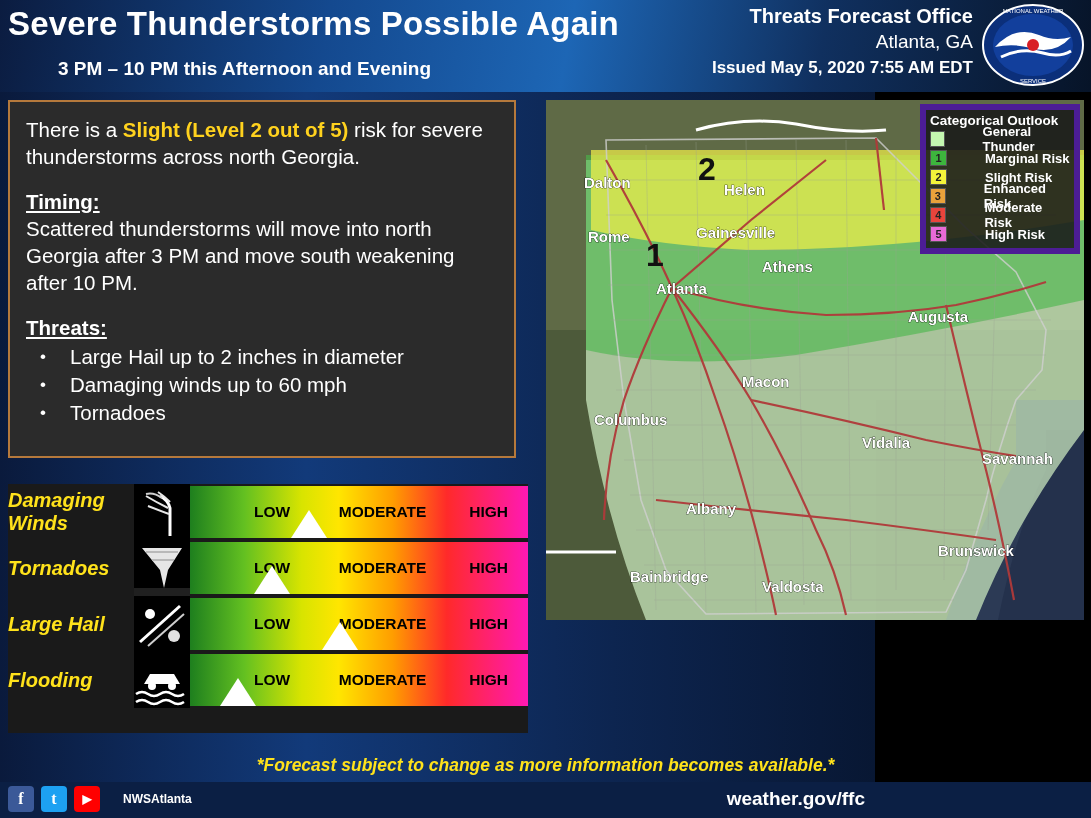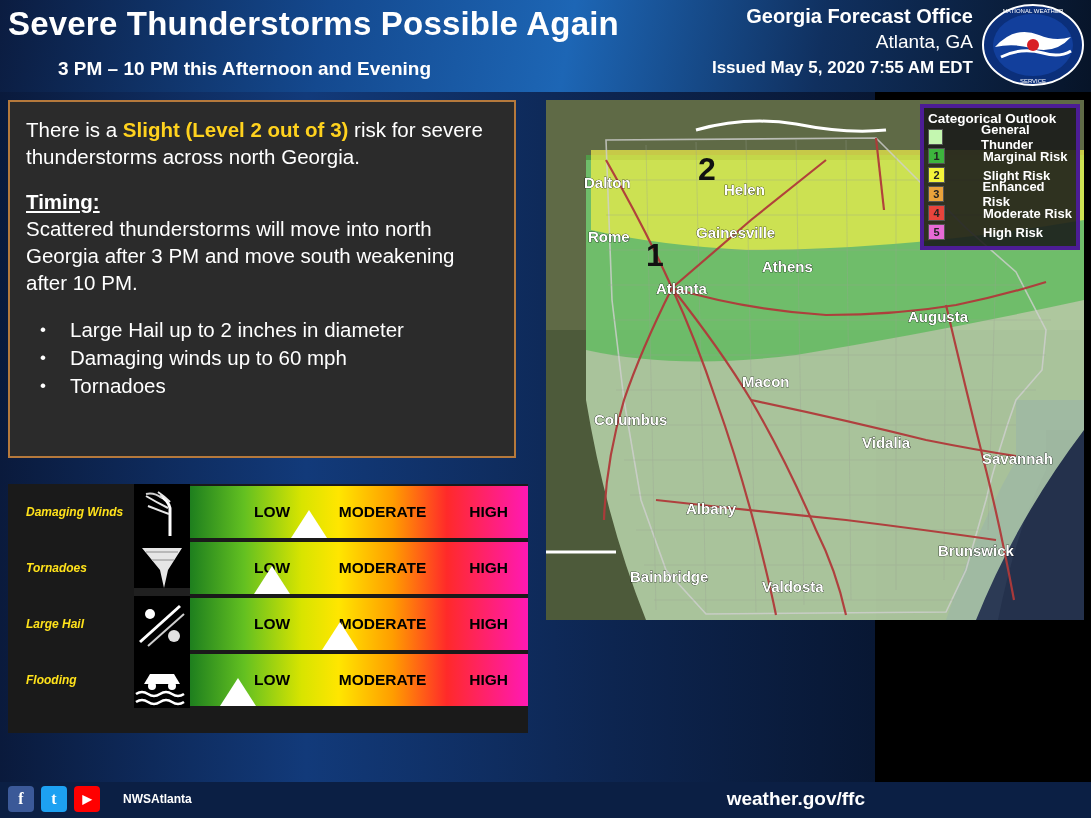--- a/index.html
+++ b/index.html
@@ -24,35 +24,35 @@
   .hl{color:#ffd21e;font-weight:bold;}
   .uline{text-decoration:underline;font-weight:bold;}
   .gap{height:18px;}
   .bullets{margin:2px 0 0 0;padding:0;list-style:none;}
   .bullets li{font-size:20.5px;line-height:28px;position:relative;padding-left:44px;}
   .bullets li:before{content:"\2022";position:absolute;left:14px;top:0;font-size:17px;}
 
   
   #gauges{position:absolute;left:8px;top:484px;width:520px;height:249px;background:#1a1a1a;}
   .grow{position:relative;height:56px;display:flex;align-items:center;}
-  .glabel{width:126px;color:#ffe21b;font-size:12px;font-style:italic;font-weight:bold;line-height:23px;padding-left:18px;box-sizing:border-box;}
+  .glabel{width:126px;color:#ffe21b;font-size:20px;font-style:italic;font-weight:bold;line-height:23px;padding-left:0;box-sizing:border-box;}
   .gicon{width:56px;height:56px;background:#000;position:relative;overflow:hidden;}
   .gbar{position:relative;flex:1;height:52px;
      background:linear-gradient(90deg,#1e7f1e 0%,#63c021 16%,#d8e400 33%,#ffe600 44%,#ff9d00 60%,#ff2a2a 76%,#ff19b4 100%);}
   .gbar span{position:absolute;top:50%;transform:translateY(-50%);font-size:15.5px;font-weight:bold;color:#000;}
   .g-low{left:20px;margin-left:44px;}
   .g-mod{left:44%;transform:translate(-50%,-50%);text-align:right;}
   .g-high{right:20px;}
   .marker{position:absolute;bottom:0;width:0;height:0;border-left:18px solid transparent;border-right:18px solid transparent;border-bottom:28px solid #fff;}
 
   
   #map{position:absolute;left:546px;top:100px;width:538px;height:520px;background:#6f7a53;overflow:hidden;}
   #mapcanvas{position:absolute;left:0;top:0;}
   
-  #legend{position:absolute;right:4px;top:4px;width:160px;background:rgba(25,25,25,.88);border:4px solid #4c1d95;padding:3px 4px 4px 4px;box-sizing:border-box;}
+  #legend{position:absolute;right:4px;top:4px;width:160px;background:rgba(25,25,25,.88);border:6px solid #4c1d95;padding:3px 4px 4px 4px;box-sizing:border-box;}
   #legend .ltitle{color:#fff;font-size:13.5px;font-weight:bold;margin-bottom:2px;}
   .lrow{display:flex;align-items:center;height:18px;margin-bottom:1px;gap:33px;}
   .lsw{width:17px;height:16px;margin-right:5px;display:flex;align-items:center;justify-content:center;font-size:11px;font-weight:bold;color:#222;border:1px solid #555;box-sizing:border-box;}
   .ltxt{color:#fff;font-size:13px;font-weight:bold;}
 
   
   #disclaimer{position:absolute;left:0;top:755px;width:1091px;text-align:center;color:#ffe21b;font-size:17.5px;font-style:italic;font-weight:bold;}
   #footbar{position:absolute;left:0;bottom:0;width:1091px;height:36px;background:#0b1f44;}
   #social{position:absolute;left:8px;top:786px;display:flex;align-items:center;gap:7px;}
   .sicon{width:26px;height:26px;border-radius:4px;display:flex;align-items:center;justify-content:center;color:#fff;font-size:16px;font-weight:bold;font-family:"Liberation Serif",serif;}
@@ -61,43 +61,44 @@
 </style>
 </head>
 <body>
 
 <div id="page">
 
   <div id="header">
     <div id="title">Severe Thunderstorms Possible Again</div>
     <div id="subtitle">3 PM – 10 PM this Afternoon and Evening</div>
     <div id="hdr-right">
-      <div class="l1">Georgia Forecast Office</div>
+      <div class="l1">Threats Forecast Office</div>
       <div class="l2">Atlanta, GA</div>
       <div class="l3">Issued May 5, 2020 7:55 AM EDT</div>
     </div>
     <svg id="nws-logo" viewBox="0 0 104 84">
       <ellipse cx="52" cy="42" rx="50" ry="40" fill="#0b2f7a" stroke="#ffffff" stroke-width="2"></ellipse>
       <ellipse cx="52" cy="42" rx="40" ry="31" fill="#123f9c"></ellipse>
       <path d="M14 44 Q34 22 58 32 Q74 39 90 34 Q74 52 50 45 Q32 40 14 44 Z" fill="#ffffff"></path>
       <path d="M20 54 Q40 44 62 50 Q78 55 90 48" stroke="#ffffff" stroke-width="3" fill="none"></path>
       <circle cx="52" cy="42" r="6" fill="#d81f26"></circle>
       <text x="52" y="10" font-size="6" fill="#ffffff" text-anchor="middle" font-family="Liberation Sans, sans-serif">NATIONAL WEATHER</text>
       <text x="52" y="80" font-size="6" fill="#ffffff" text-anchor="middle" font-family="Liberation Sans, sans-serif">SERVICE</text>
     </svg>
   </div>
 
   <div id="textpanel">
     <p>
-      <span>There is a </span><span class="hl">Slight (Level 2 out of 3)</span><span> risk for severe thunderstorms across north Georgia.</span>
+      <span>There is a </span><span class="hl">Slight (Level 2 out of 5)</span><span> risk for severe thunderstorms across north Georgia.</span>
     </p>
     <div class="gap"></div>
     <p class="uline">Timing:</p>
     <p>Scattered thunderstorms will move into north Georgia after 3 PM and move south weakening after 10 PM.</p>
     <div class="gap"></div>
+    <p class="uline">Threats:</p>
     <ul class="bullets">
       <li>Large Hail up to 2 inches in diameter</li>
       <li>Damaging winds up to 60 mph</li>
       <li>Tornadoes</li>
     </ul>
   </div>
 
   <div id="gauges">
 
     <div class="grow">
@@ -263,20 +264,21 @@
         <div class="lsw" style="background:#e8443c">4</div>
         <div class="ltxt">Moderate Risk</div>
       </div>
       <div class="lrow">
         <div class="lsw" style="background:#e86ad6">5</div>
         <div class="ltxt">High Risk</div>
       </div>
     </div>
   </div>
 
+  <div id="disclaimer">*Forecast subject to change as more information becomes available.*</div>
   <div id="footbar"></div>
   <div id="social">
     <div class="sicon" style="background:#3b5998">f</div>
     <div class="sicon" style="background:#1da1f2">t</div>
     <div class="sicon" style="background:#ff0000;font-size:12px">▶</div>
     <div id="handle">NWSAtlanta</div>
   </div>
   <div id="weblink">weather.gov/ffc</div>
 
 </div>

